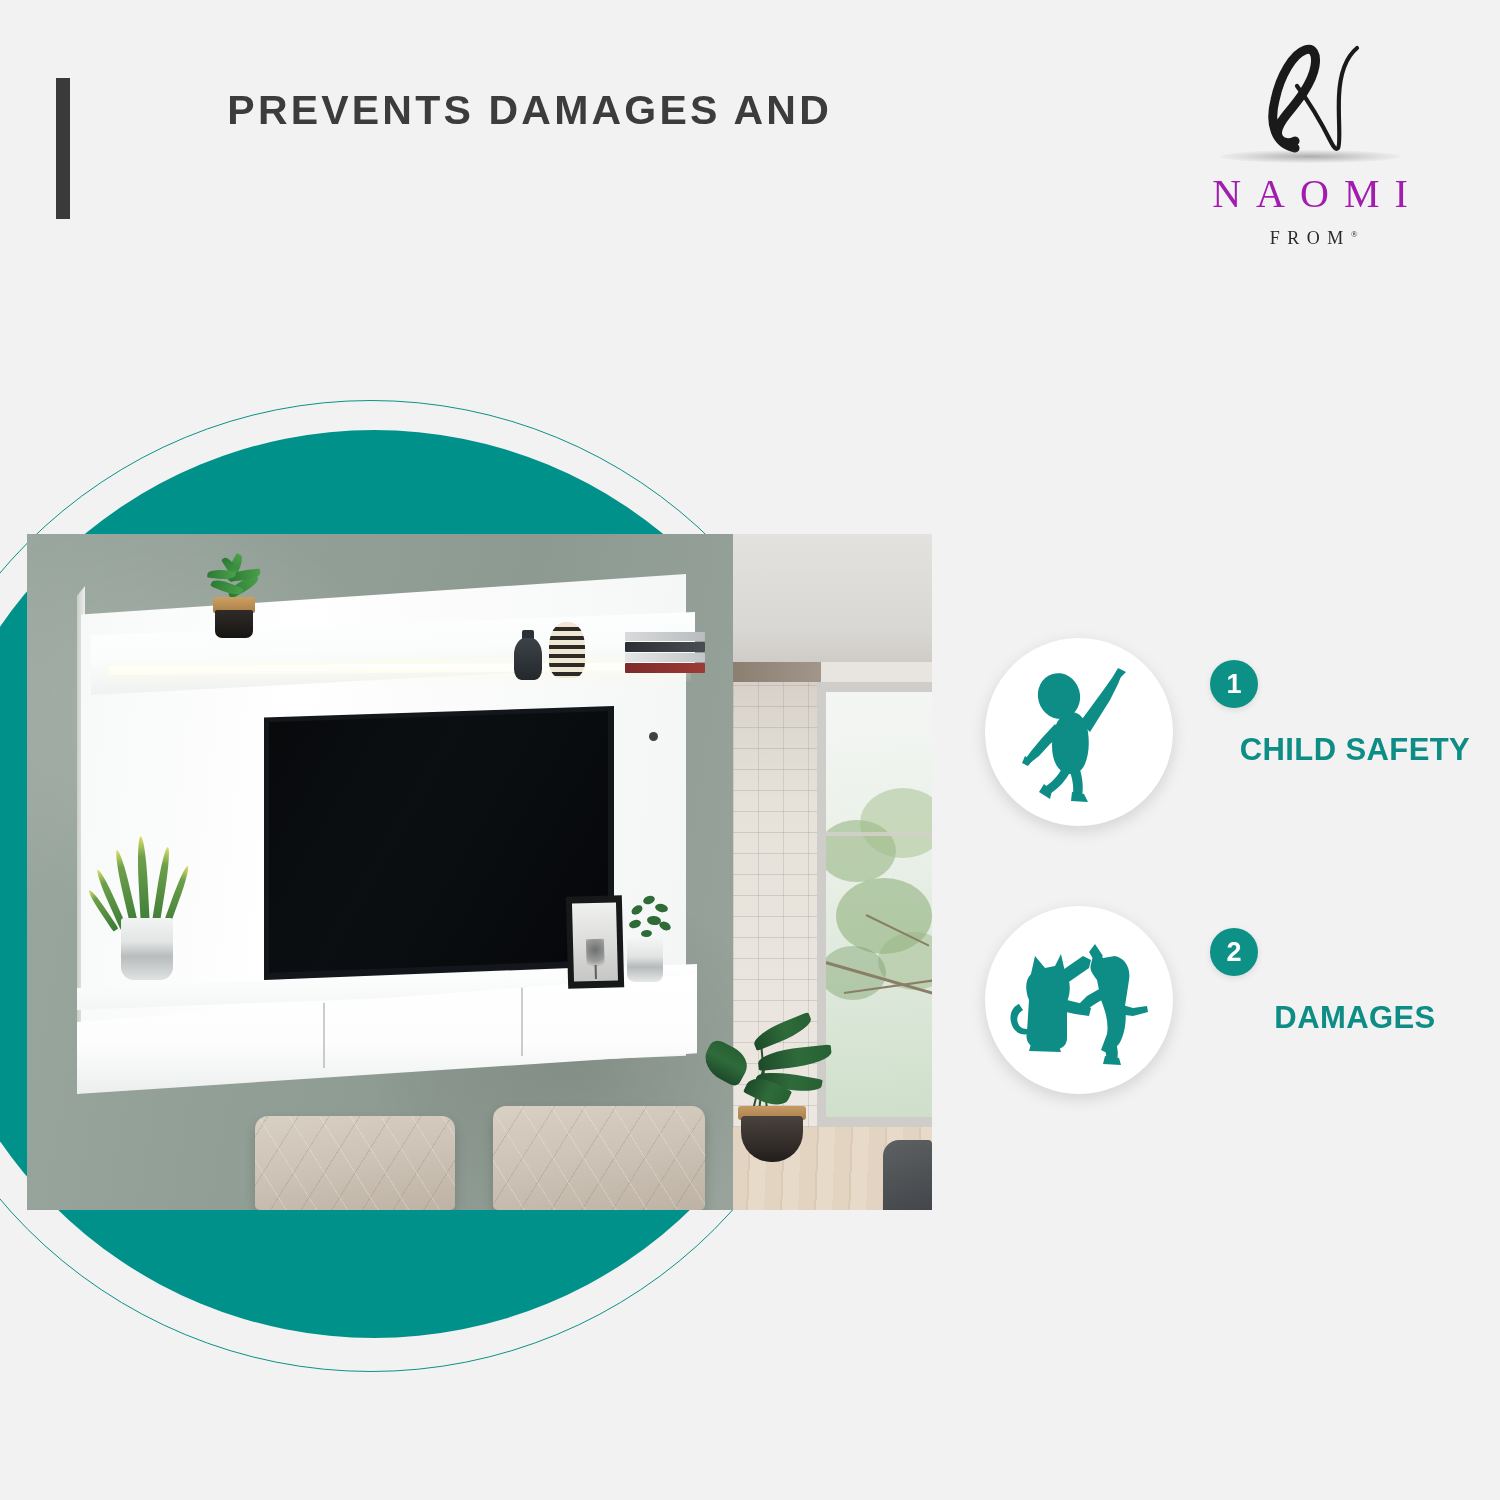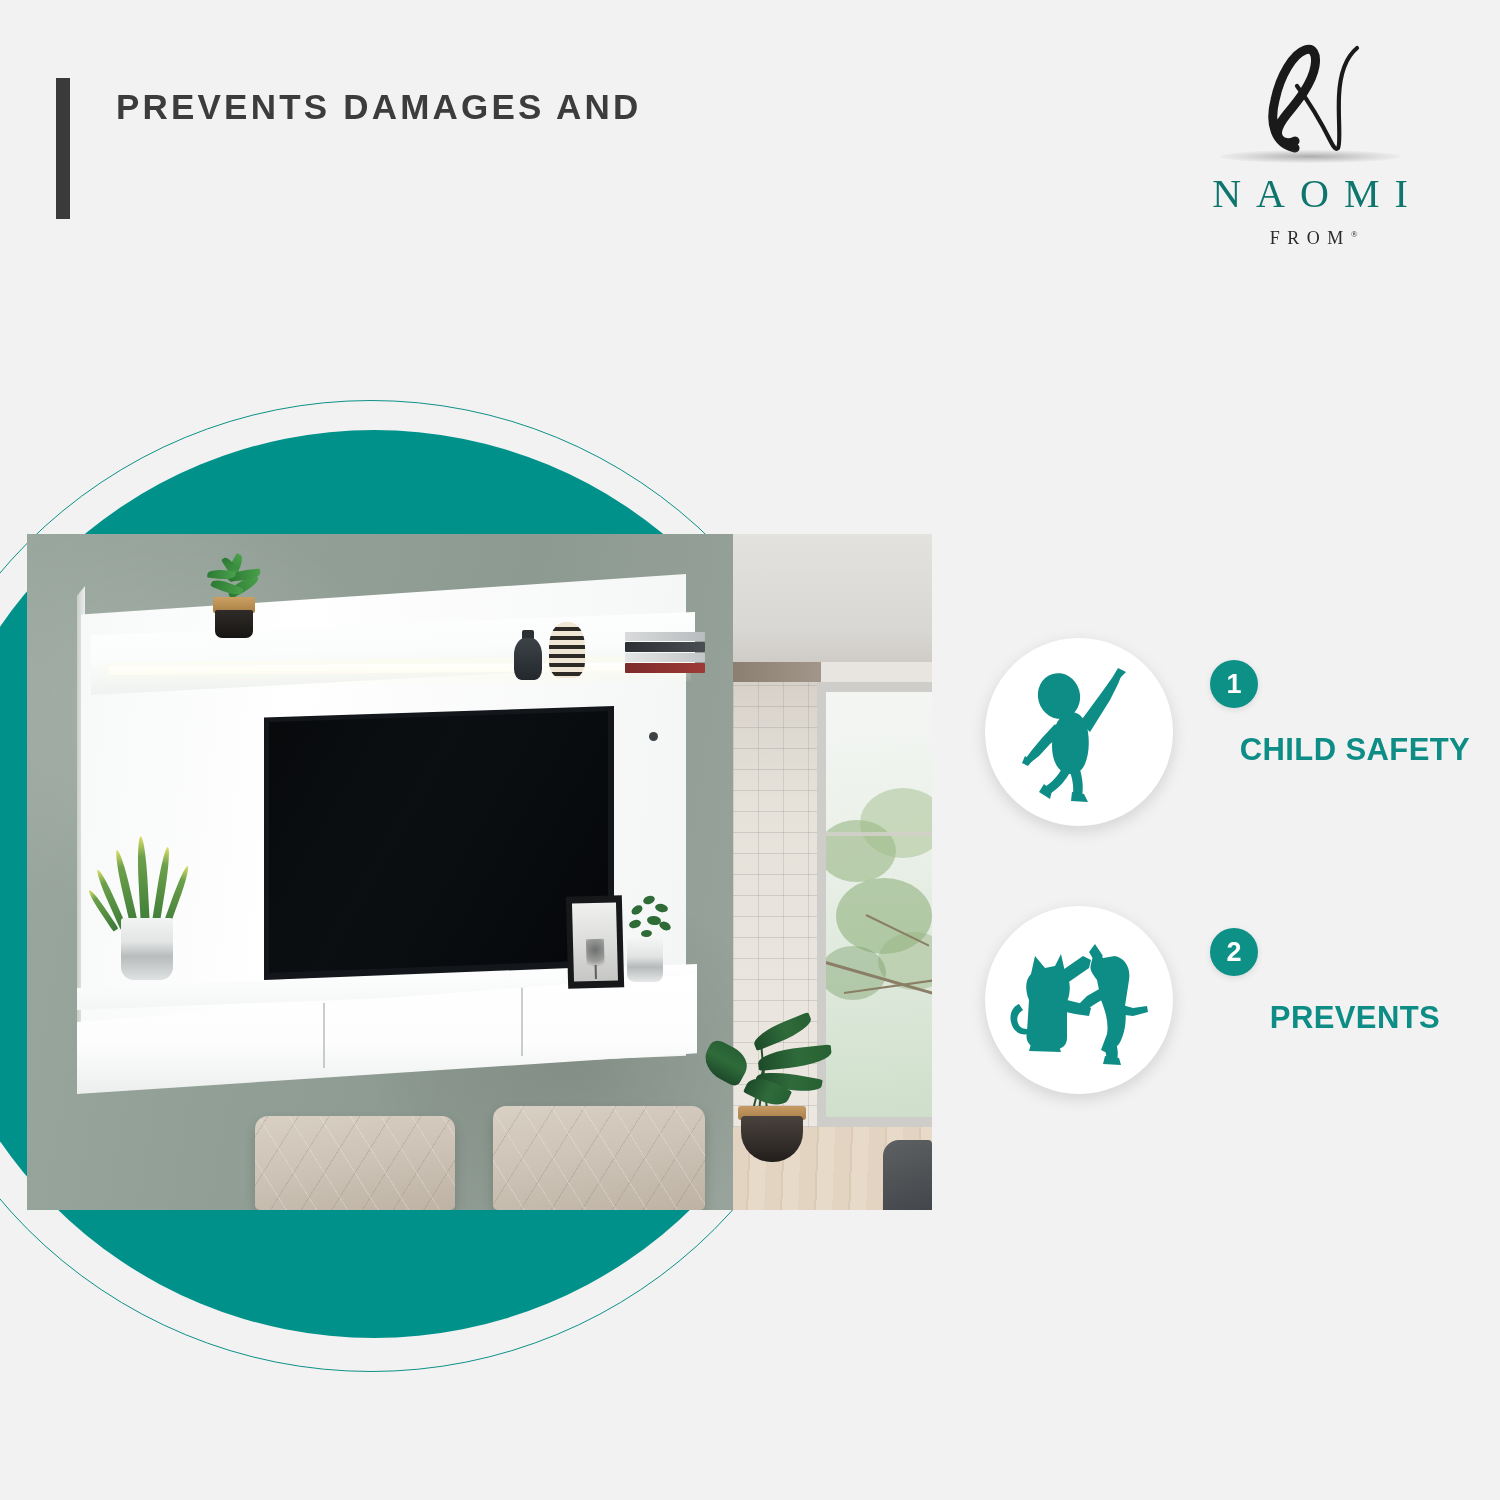--- a/index.html
+++ b/index.html
@@ -36,25 +36,26 @@
     font-size: 62px;
     font-weight: bold;
     color: #0d9187;
     letter-spacing: 1.5px;
     line-height: 1.0;
     margin: 0;
     white-space: nowrap;
   }
   #subheadline {
     margin: 12px 0 0 4px;
-    font-size: 35px;
+    font-size: 41px;
     font-weight: bold;
     color: #3c3c3c;
     letter-spacing: 3.2px;
     line-height: 1.30;
+    text-align: right;
   }
   #subheadline .ln { display: block; white-space: nowrap; }
 
   
   #logo {
     position: absolute;
     left: 1155px; top: 40px;
     width: 310px; height: 215px;
     text-align: center;
   }
@@ -70,21 +71,21 @@
     width: 180px; height: 13px;
     border-radius: 50%;
     background: radial-gradient(ellipse at center,
                 rgba(80,80,80,0.42) 0%,
                 rgba(120,120,120,0.16) 52%,
                 rgba(160,160,160,0) 78%);
   }
   #logo-name {
     font-family: "Liberation Serif", serif;
     font-size: 40px;
-    color: #0f766e;
+    color: #a21caf;
     letter-spacing: 15px;
     text-indent: 15px;
     line-height: 1;
     margin-top: 9px;
   }
   #logo-sub {
     font-family: "Liberation Serif", serif;
     font-size: 18px;
     color: #2b2b2b;
     letter-spacing: 7.5px;
@@ -612,18 +613,18 @@
           <path d="M92 54 L78 62 L70 70 L74 78 L86 70 L96 64 Z"></path>
           <path d="M110 70 L124 74 L138 72 L139 78 L124 82 L108 80 Z"></path>
           <path d="M104 102 C108 110, 110 118, 108 126 L98 126 C96 118, 96 110, 98 102 Z"></path>
           <path d="M96 122 L110 124 L112 131 L94 130 Z"></path>
         </g>
       </svg>
     </div>
     <div class="feature-text">
       <div class="badge">2</div>
       <div class="feature-label">
-        <span class="ln">PREVENTS</span>
+        <span class="ln">DAMAGES</span>
       </div>
     </div>
   </div>
 
 </div>
 
 </body></html>

